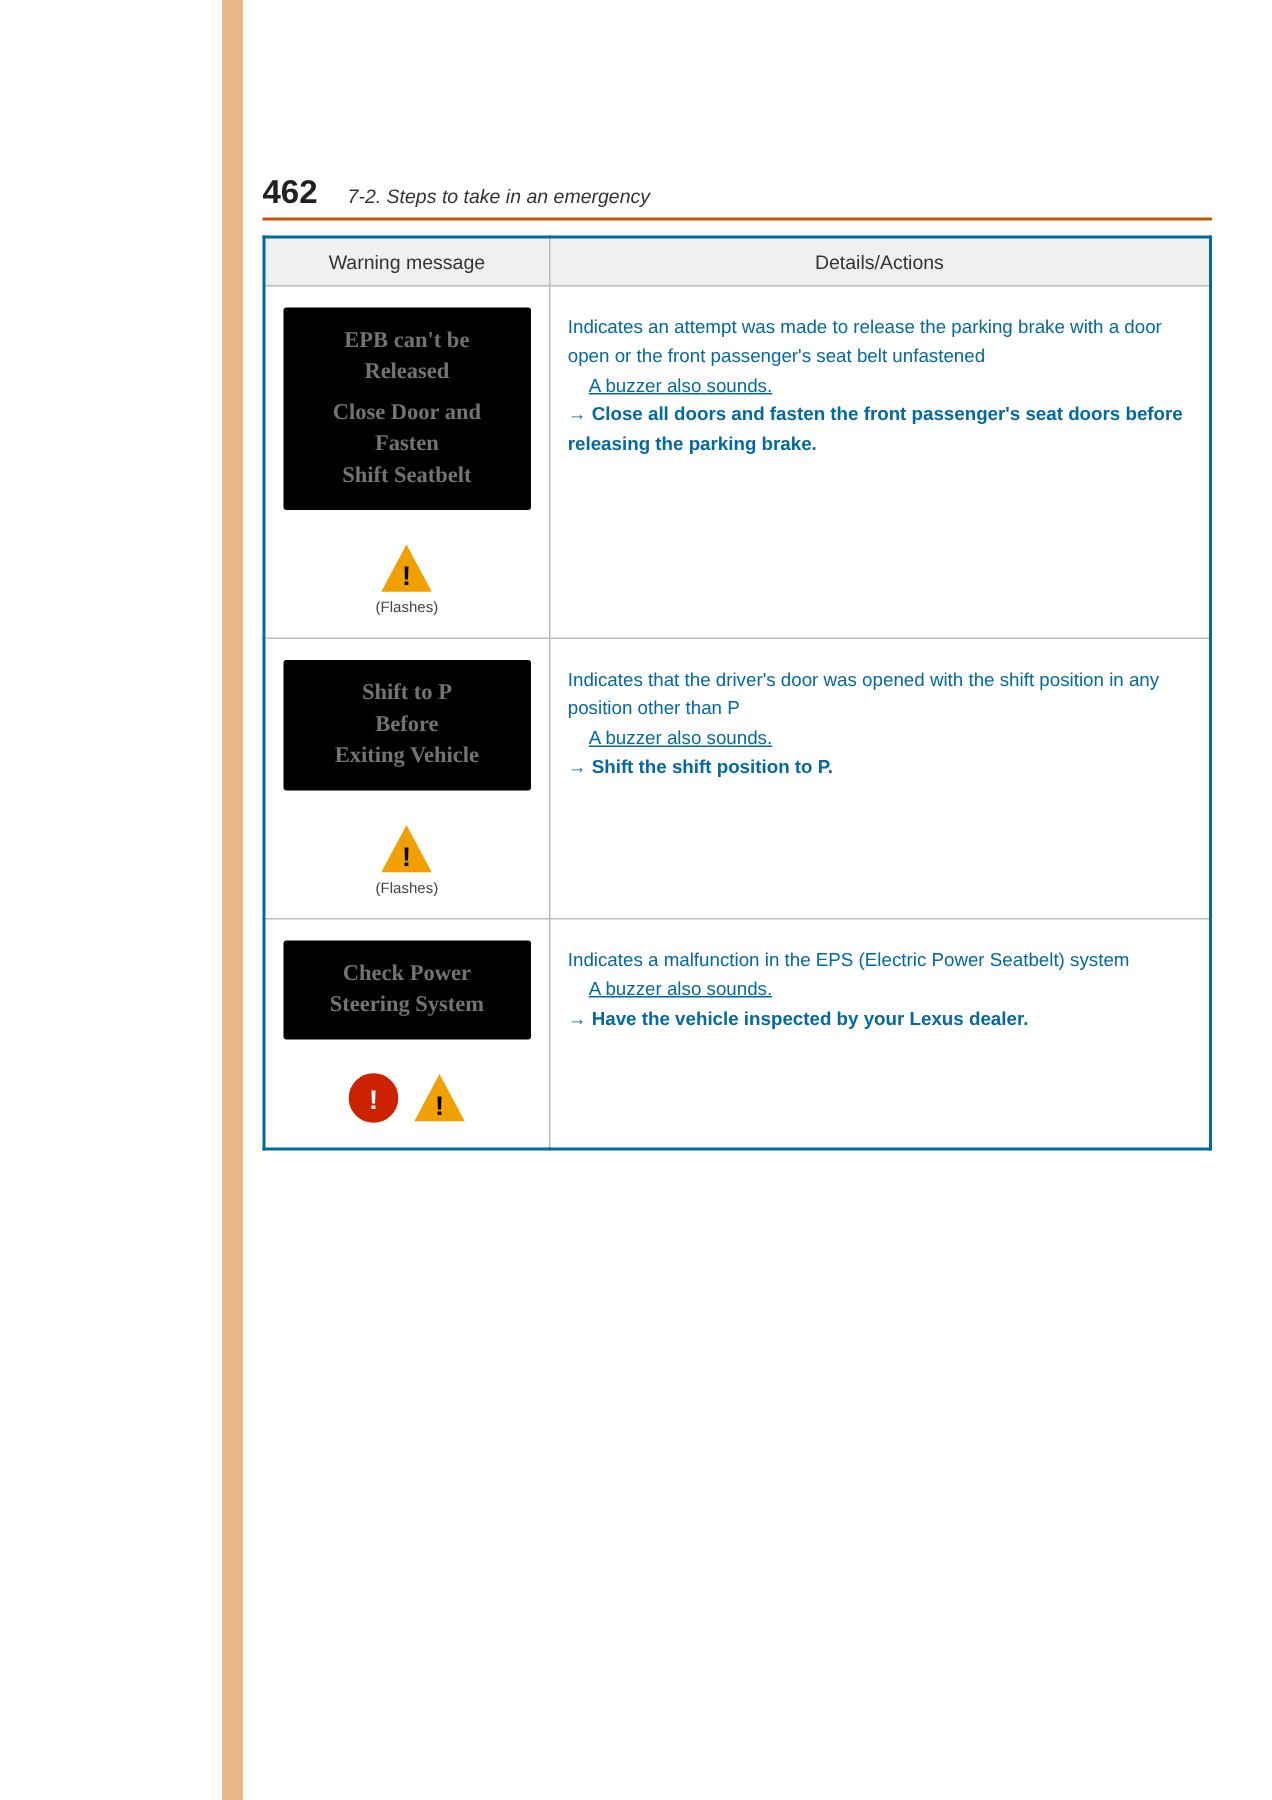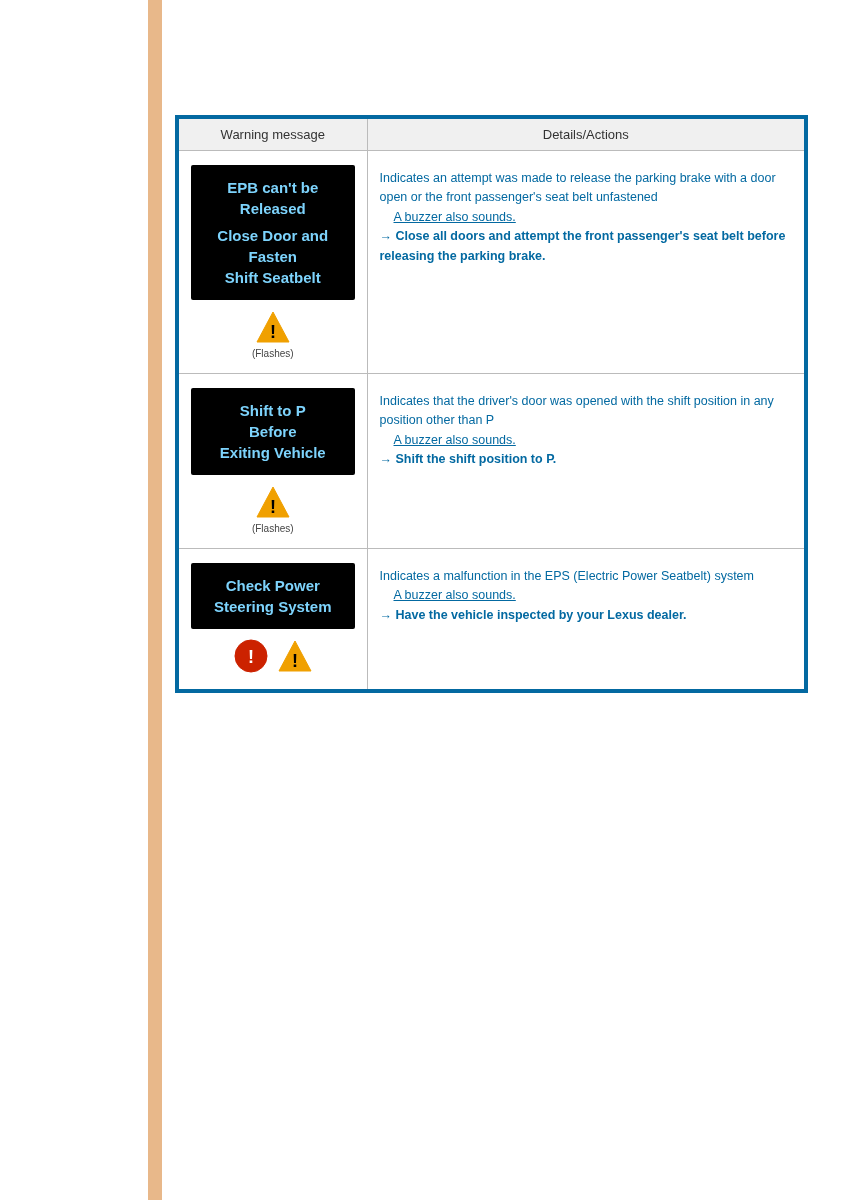--- a/index.html
+++ b/index.html
@@ -47,21 +47,21 @@
     .page-section-title {
       font-size: 13px;
       color: #333;
       font-style: italic;
     }
 
     
     .warning-table {
       width: 100%;
       border-collapse: collapse;
-      border: 4px solid #0369a1;
+      border: 2px solid #0369a1;
     }
 
     .warning-table th {
       background: #f0f0f0;
       border: 1px solid #bbb;
       padding: 8px 12px;
       font-size: 13px;
       font-weight: normal;
       color: #333;
       text-align: center;
@@ -83,26 +83,27 @@
       font-size: 12.5px;
       color: #222;
       line-height: 1.55;
       vertical-align: top;
       padding-top: 18px;
     }
 
     
     .warning-display {
       background: #000;
-      color: #7dd3fc;
+      color: #737373;
       padding: 12px 10px;
       text-align: center;
       border-radius: 2px;
-      margin-bottom: 8px;
+      margin-bottom: 20px;
       line-height: 1.4;
+      font-family: Liberation Serif, serif;
     }
 
     .warning-display .line1 {
       font-size: 15px;
       font-weight: bold;
     }
 
     .warning-display .line2 {
       font-size: 15px;
       font-weight: bold;
@@ -158,20 +159,24 @@
       text-decoration: underline;
     }
   </style>
 </head>
 <body>
 
 <div class="sidebar-accent"></div>
 
 <div class="page-content">
 
+  <div class="page-header">
+    <span class="page-number">462</span>
+    <span class="page-section-title">7-2. Steps to take in an emergency</span>
+  </div>
 
   <table class="warning-table">
     <thead>
       <tr>
         <th>Warning message</th>
         <th>Details/Actions</th>
       </tr>
     </thead>
     <tbody>
 
@@ -192,21 +197,21 @@
             </svg>
           </div>
           <div class="flashes-label">(Flashes)</div>
         </td>
         <td>
           <div class="details-text">
             <span>Indicates an attempt was made to release the parking brake with a door open or the front passenger's seat belt unfastened</span>
             <br>
             <span class="indent">A buzzer also sounds.</span>
             <br>
-            <span class="action-line">→ Close all doors and attempt the front passenger's seat belt before releasing the parking brake.</span>
+            <span class="action-line">→ Close all doors and fasten the front passenger's seat doors before releasing the parking brake.</span>
           </div>
         </td>
       </tr>
 
       <tr>
         <td>
           <div class="warning-display">
             <div class="line1">Shift to P</div>
             <div class="line2">Before</div>
             <div class="line3">Exiting Vehicle</div>

